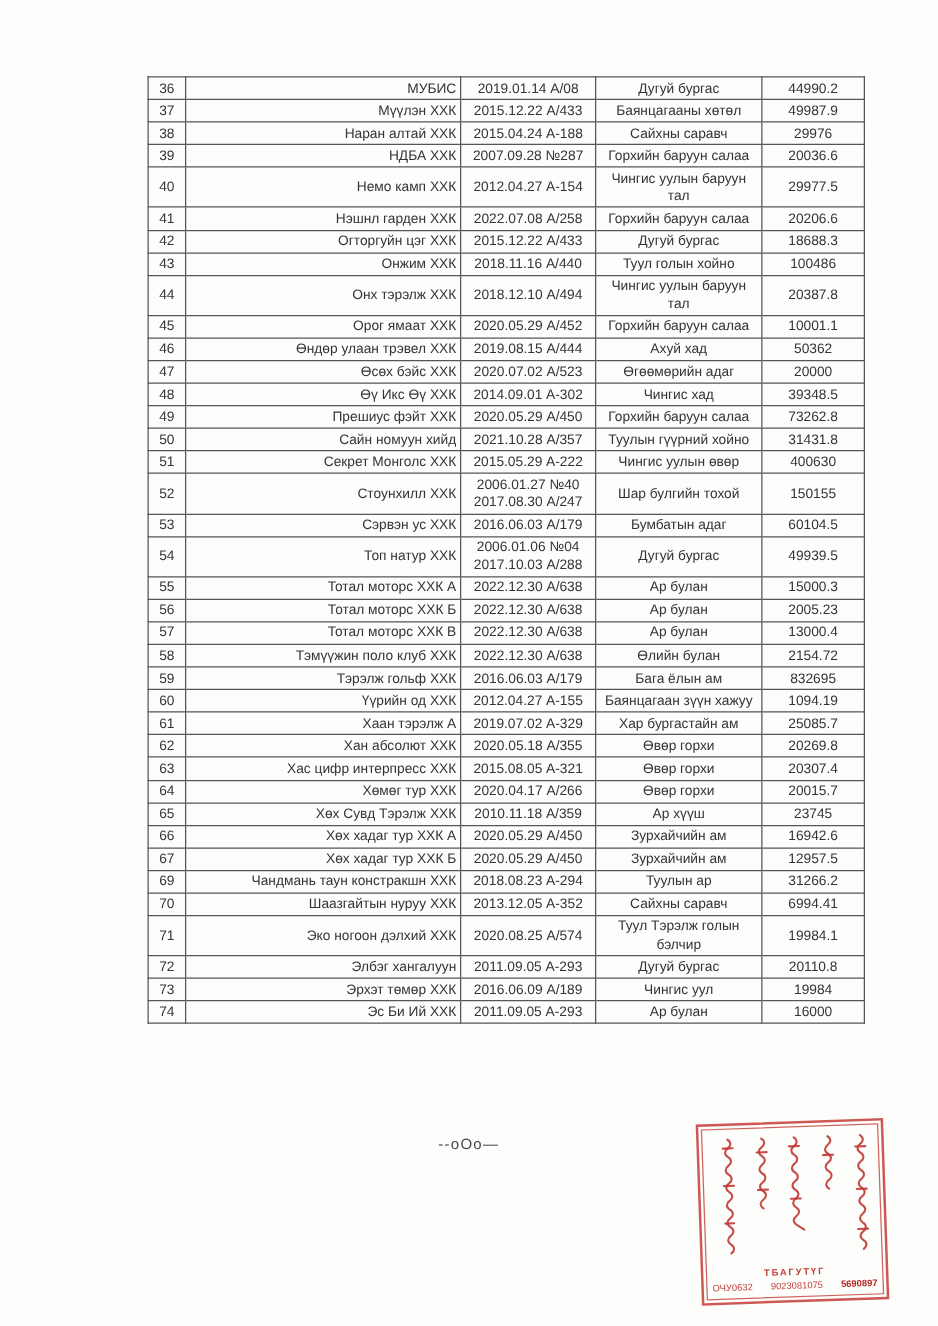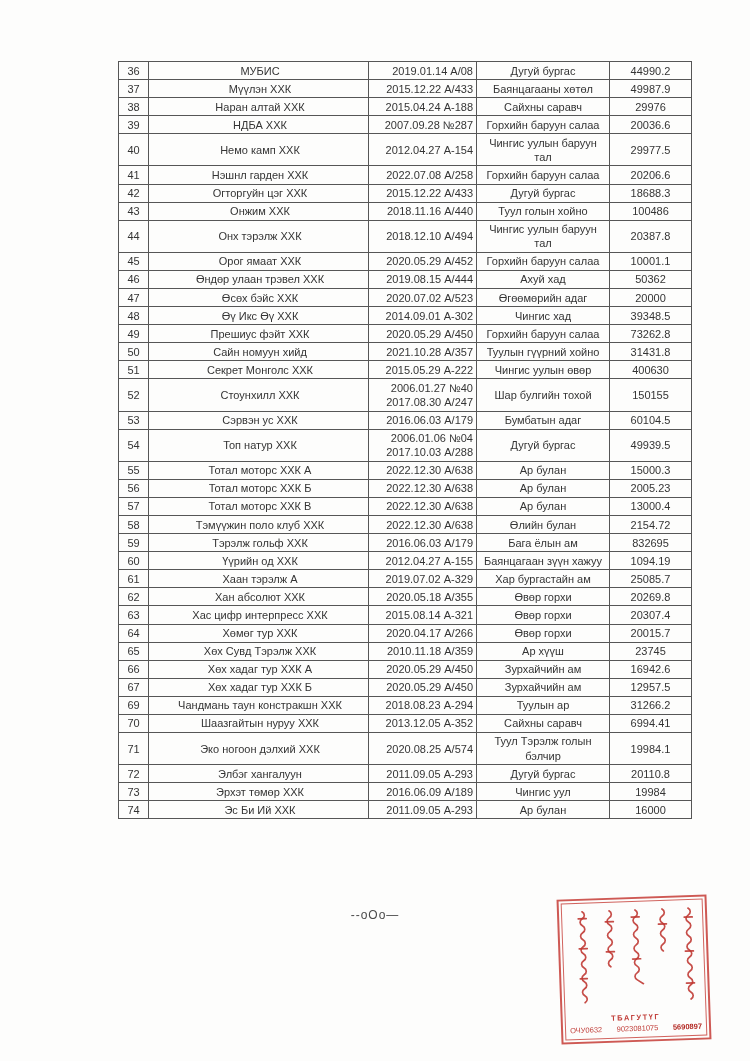--- a/index.html
+++ b/index.html
@@ -25,22 +25,22 @@
   }
   .doc-table td {
     border: 1px solid #565656;
     font-size: 11px;
     line-height: 1.28;
     padding: 1.5px 3px;
     vertical-align: middle;
     color: #343434;
   }
   .doc-table td.c0 { text-align: center; }
-  .doc-table td.c1 { text-align: center; padding-left: 6px; }
-  .doc-table td.c2 { text-align: right; white-space: pre-line; }
+  .doc-table td.c1 { text-align: right; padding-left: 6px; }
+  .doc-table td.c2 { text-align: center; white-space: pre-line; }
   .doc-table td.c3 { text-align: center; margin-left: 36px; }
   .doc-table td.c4 { text-align: center; }
   .end-marker {
     position: absolute;
     left: 0; right: 0;
     top: 908px;
     text-align: center;
     font-size: 12px;
     letter-spacing: 1px;
     color: #4a4a4a;
@@ -284,21 +284,21 @@
         <tr>
           <td class="c0">62</td>
           <td class="c1">Хан абсолют ХХК</td>
           <td class="c2">2020.05.18 А/355</td>
           <td class="c3">Өвөр горхи</td>
           <td class="c4">20269.8</td>
         </tr>
         <tr>
           <td class="c0">63</td>
           <td class="c1">Хас цифр интерпресс ХХК</td>
-          <td class="c2">2015.08.14 А-321</td>
+          <td class="c2">2015.08.05 А-321</td>
           <td class="c3">Өвөр горхи</td>
           <td class="c4">20307.4</td>
         </tr>
         <tr>
           <td class="c0">64</td>
           <td class="c1">Хөмөг тур ХХК</td>
           <td class="c2">2020.04.17 А/266</td>
           <td class="c3">Өвөр горхи</td>
           <td class="c4">20015.7</td>
         </tr>

